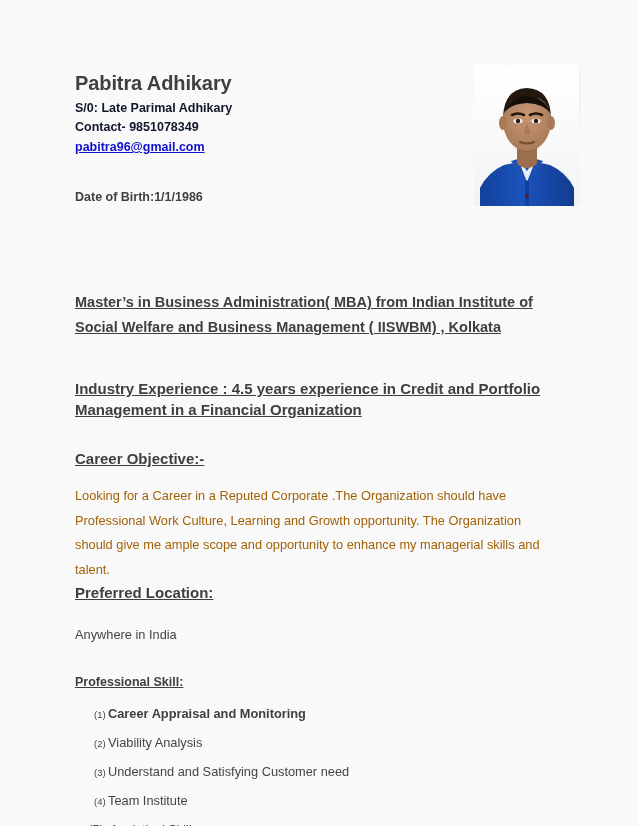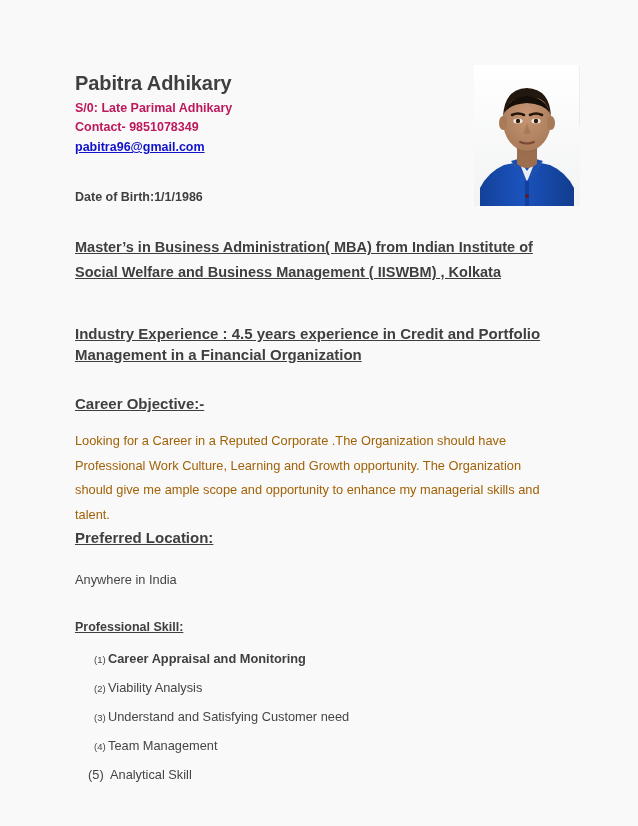--- a/index.html
+++ b/index.html
@@ -37,21 +37,21 @@
     font-weight: bold;
     letter-spacing: -0.1px;
     line-height: 26px;
     margin: 0 0 3px 0;
     color: #3f3f3f;
   }
   .contact-line {
     font-size: 12.5px;
     font-weight: bold;
     line-height: 19px;
-    color: #be185d;
+    color: #0f172a;
     white-space: nowrap;
   }
   .email-link {
     font-size: 12.5px;
     font-weight: bold;
     line-height: 19px;
     color: #1111cc;
     text-decoration: underline;
     display: inline-block;
     cursor: pointer;
@@ -83,21 +83,21 @@
     height: 60px;
     background: #ededed;
   }
 
   
   .h-edu {
     font-size: 14.5px;
     font-weight: bold;
     line-height: 25px;
     color: #3f3f3f;
-    margin-top: 28px;
+    margin-top: 83px;
     max-width: 470px;
   }
   .h-edu span { text-decoration: underline; }
 
   .h-industry {
     font-size: 15px;
     font-weight: bold;
     line-height: 21px;
     color: #3f3f3f;
     margin-top: 38px;
@@ -279,21 +279,21 @@
           <li class="skill-item">
             <span class="skill-marker">(2)</span>
             <span class="skill-text">Viability Analysis</span>
           </li>
           <li class="skill-item">
             <span class="skill-marker">(3)</span>
             <span class="skill-text">Understand and Satisfying Customer need</span>
           </li>
           <li class="skill-item">
             <span class="skill-marker">(4)</span>
-            <span class="skill-text">Team Management</span>
+            <span class="skill-text">Team Institute</span>
           </li>
           <li class="skill-item big-marker">
             <span class="skill-marker">(5)</span>
             <span class="skill-text">Analytical Skill</span>
           </li>
         </ul>
     </div>
 
   </div>
 </div>

